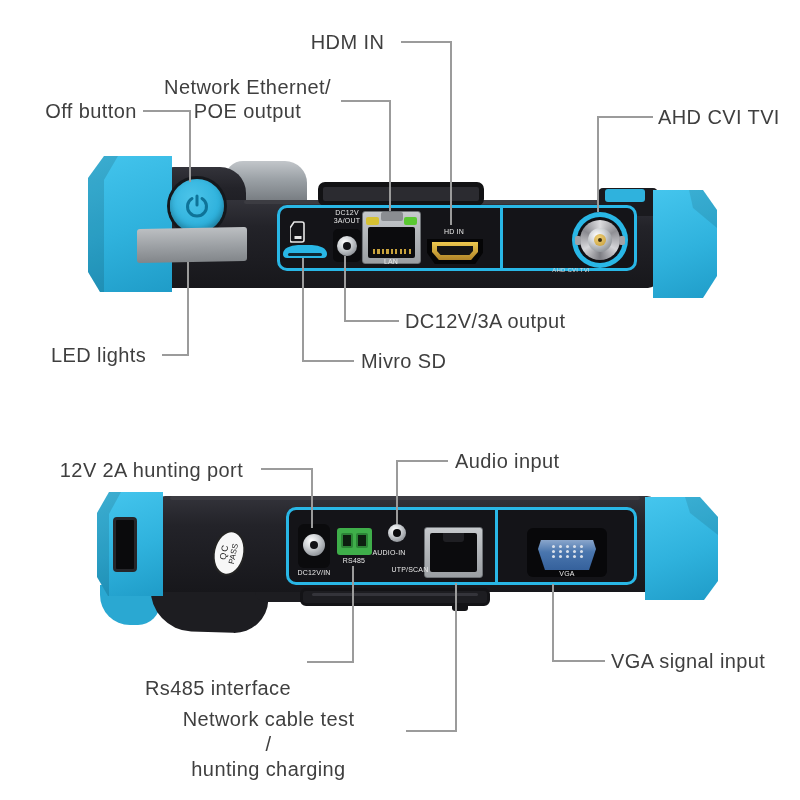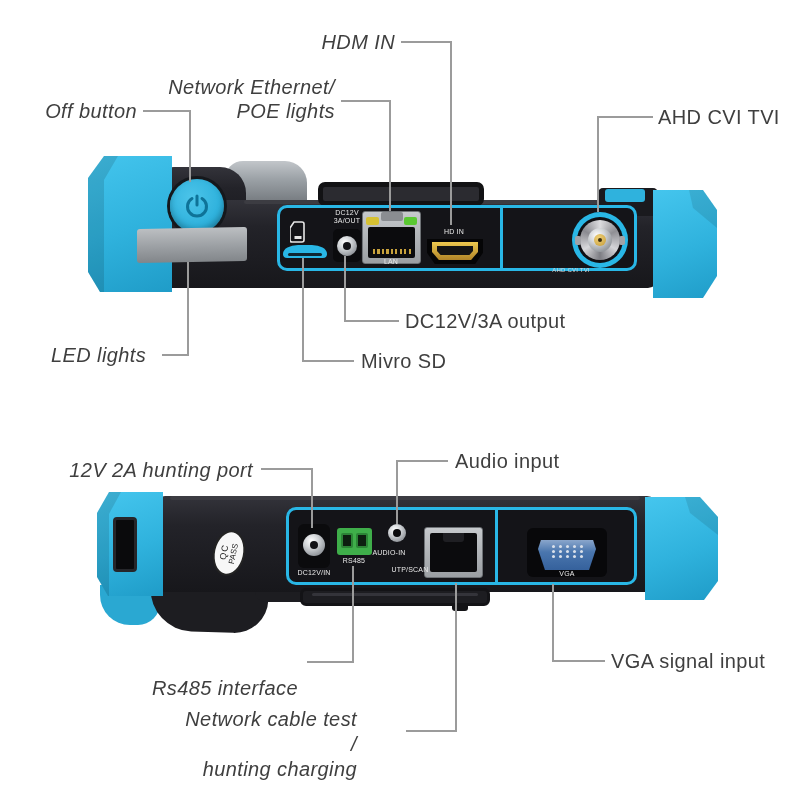--- a/index.html
+++ b/index.html
@@ -1,20 +1,20 @@
 <!DOCTYPE html>
 <html><head>
 <meta charset="utf-8">
 <style>
   html,body{margin:0;padding:0;background:#fff;}
   .canvas{position:relative;width:800px;height:800px;background:#ffffff;overflow:hidden;
           font-family:"Liberation Sans", sans-serif;}
   
   .lbl{position:absolute;font-size:20px;color:#3f3f3f;letter-spacing:.4px;white-space:nowrap;line-height:24px;}
-  .lbl.r{text-align:right;font-style:italic;}
+  .lbl.r{text-align:center;}
   .lbl.c2{white-space:normal;}
   
   .lh{position:absolute;height:2px;background:#9b9b9b;}
   .lv{position:absolute;width:2px;background:#9b9b9b;}
   
   .print{position:absolute;color:#e9e9e9;font-size:7px;line-height:8px;text-align:center;letter-spacing:.2px;white-space:nowrap;}
   .print.tiny{font-size:6px;color:#d9d9d9;}
   
   .body-part{position:absolute;background:linear-gradient(180deg,#33333a 0%,#232329 30%,#17171b 100%);}
   .bumper{position:absolute;background:linear-gradient(160deg,#45c6ee 0%,#2fb2dd 55%,#1f9cc8 100%);}
@@ -96,21 +96,21 @@
 
   <div class="bumper" style="left:653px;top:188px;width:64px;height:112px;clip-path:polygon(0 2px,50px 2px,64px 22px,64px 88px,50px 110px,0 110px);"></div>
   <div style="position:absolute;left:653px;top:188px;width:64px;height:112px;clip-path:polygon(36px 2px,50px 2px,64px 22px,64px 40px,40px 20px);background:rgba(0,0,0,0.10);"></div>
 
   <div class="lbl r" style="left:300px;top:30px;width:95px;">HDM IN</div>
   <div class="lh" style="left:401px;top:41px;width:51px;"></div>
   <div class="lv" style="left:450px;top:41px;height:184px;"></div>
 
   <div class="lbl r c2" style="left:160px;top:75px;width:175px;">
     <span>Network Ethernet/</span><br>
-    <span>POE lights</span>
+    <span>POE output</span>
   </div>
   <div class="lh" style="left:341px;top:100px;width:50px;"></div>
   <div class="lv" style="left:389px;top:100px;height:111px;"></div>
 
   <div class="lbl r" style="left:45px;top:99px;width:92px;">Off button</div>
   <div class="lh" style="left:143px;top:110px;width:48px;"></div>
   <div class="lv" style="left:189px;top:110px;height:72px;"></div>
 
   <div class="lbl" style="left:658px;top:105px;">AHD CVI TVI</div>
   <div class="lh" style="left:598px;top:116px;width:55px;"></div>

